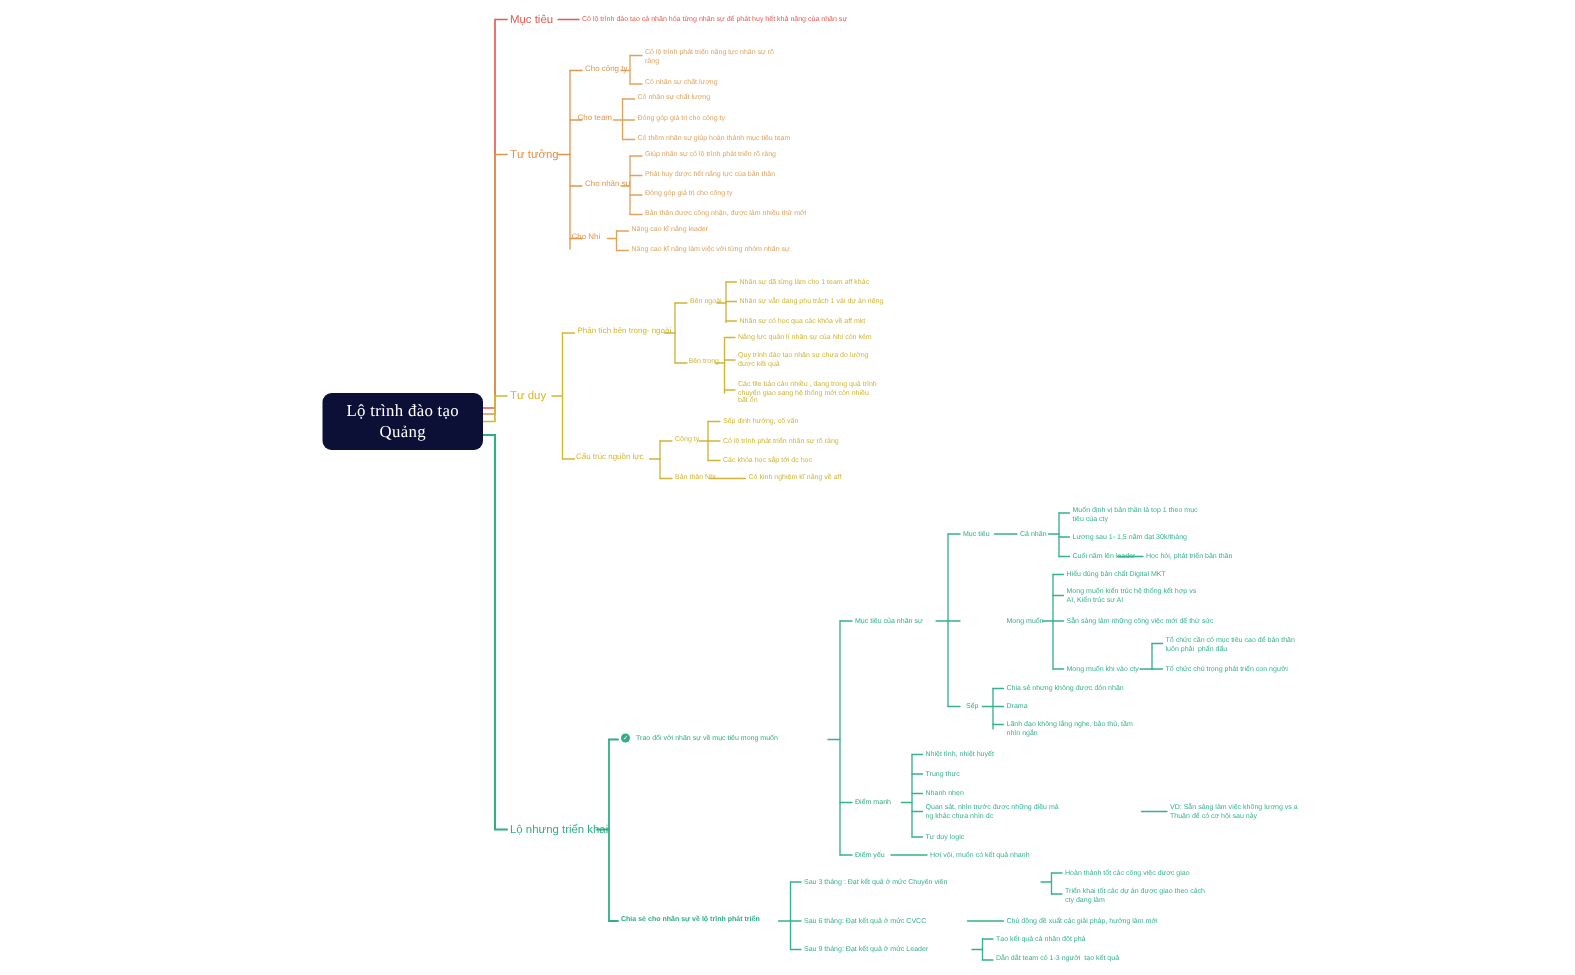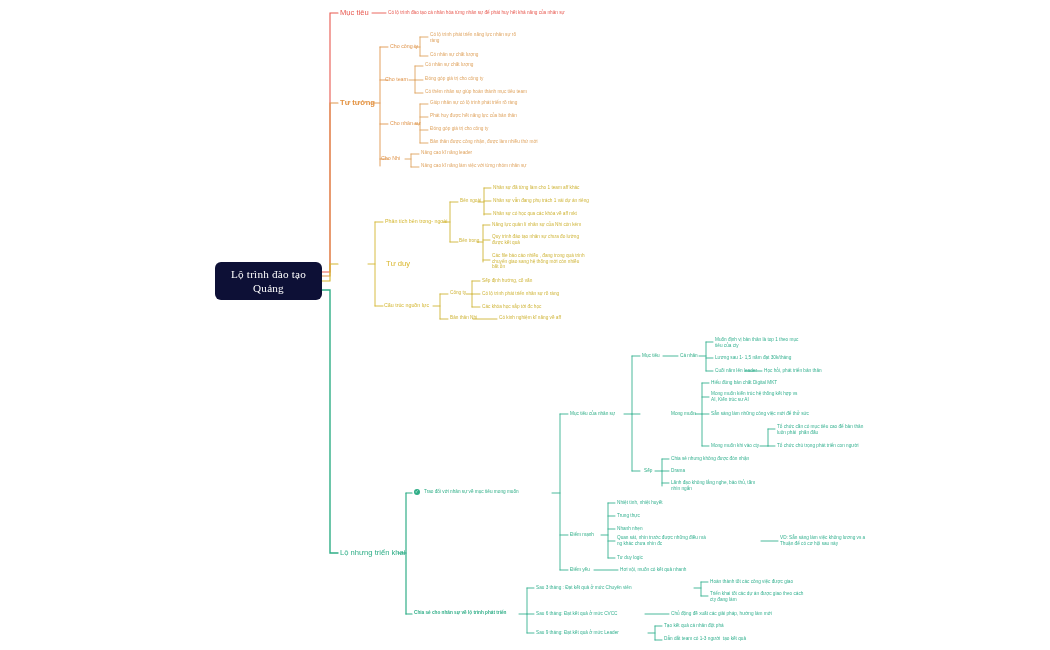--- a/index.html
+++ b/index.html
@@ -40,22 +40,22 @@
     text-align: center;
     line-height: 1.25;
     letter-spacing: .2px;
   }
   
   .trunk-label {
     font-size: 7.6px;
     font-weight: 400;
   }
   .t-red   { color: #e8584f; }
-  .t-amber { color: #e3913f; font-weight: bold; }
-  .t-yellow{ color: #d9b528; margin-left: 46px; }
+  .t-amber { color: #e3913f; }
+  .t-yellow{ color: #d9b528; }
   .t-green { color: #2fae87; }
 
   .lvl2 { font-size: 5.3px; }
   .lvl3 { font-size: 4.7px; }
   .lvl4 { font-size: 4.7px; }
   .bold { font-weight: 700; }
 
   .c-red    { color: #e8584f; }
   .c-amber  { color: #e0954c; }
   .c-amber2 { color: #dfa35e; }

